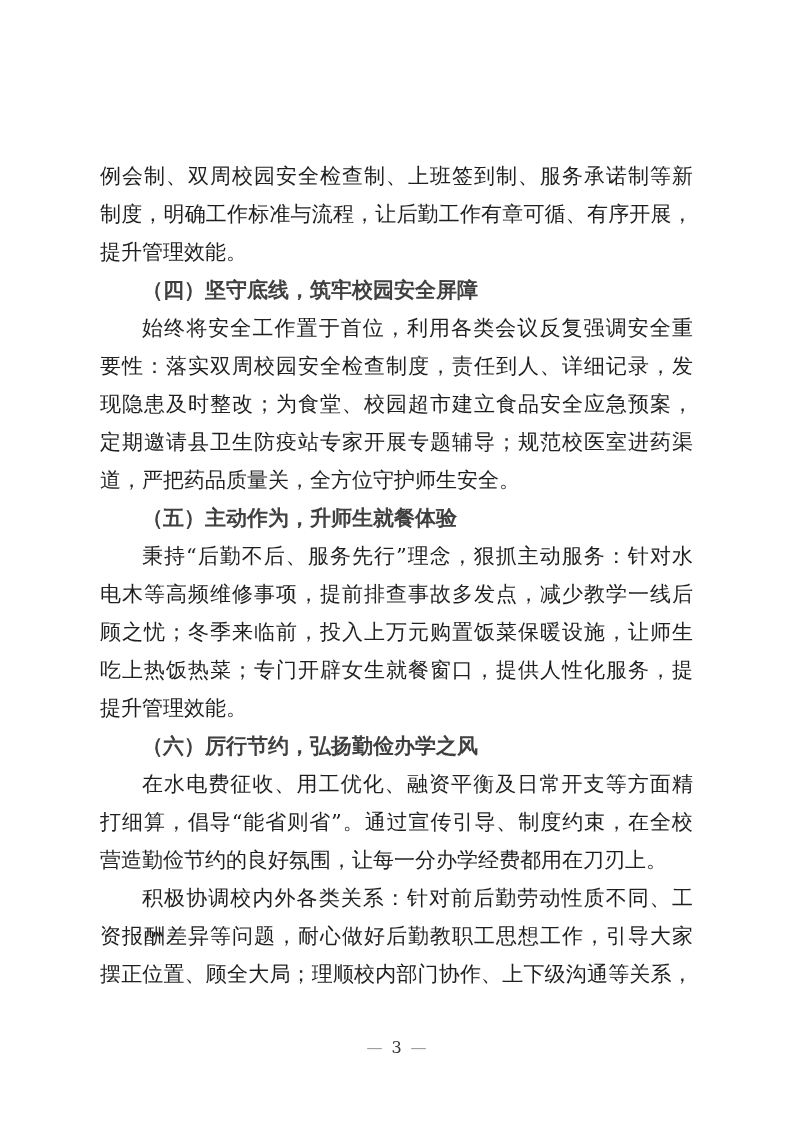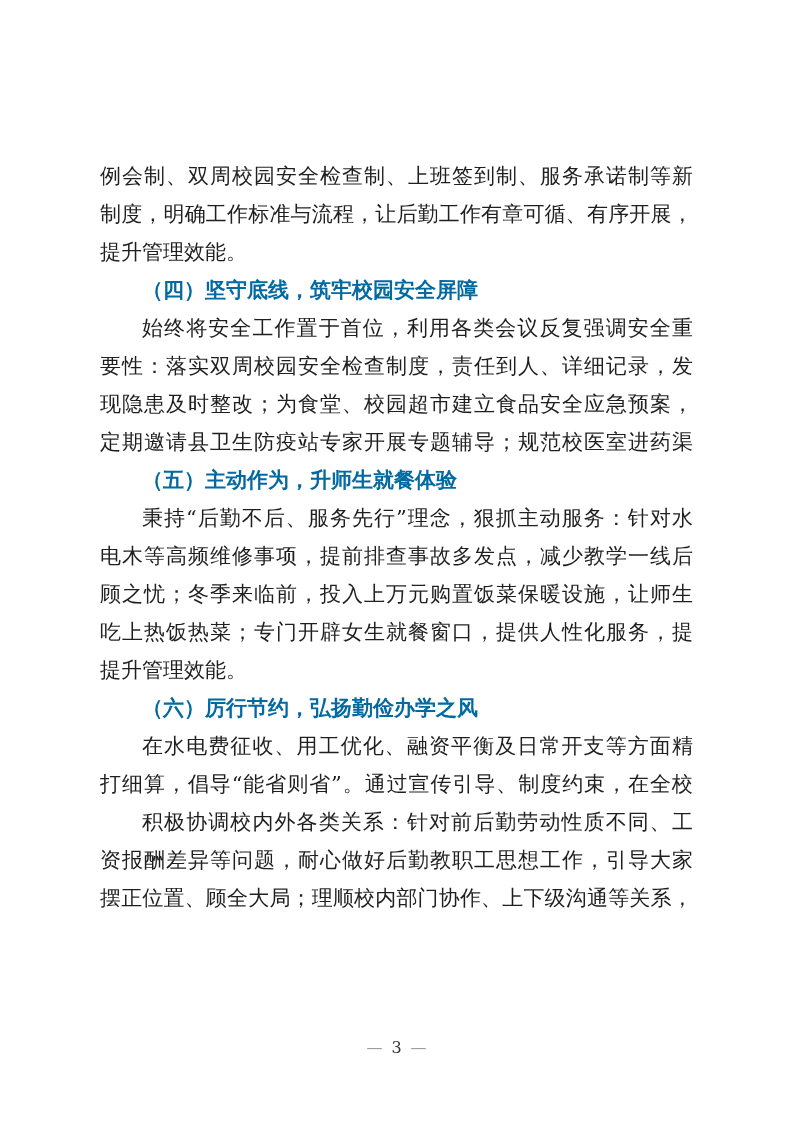--- a/index.html
+++ b/index.html
@@ -28,21 +28,21 @@
     display:flex;
     justify-content:space-between;
     align-items:baseline;
     overflow:hidden;
   }
   .line.left { text-align:left; }
   .line.indent { padding-left:42px; }
   .line.heading {
     font-weight:bold;
     padding-left:42px;
-    color:#0369a1;
+    color:#404040;
   }
   .footer {
     position:absolute;
     left:0; top:1036px;
     width:100%;
     height:24px;
     line-height:24px;
     text-align:center;
     font-size:16px;
   }
@@ -222,20 +222,21 @@
         <span>；</span>
         <span>规</span>
         <span>范</span>
         <span>校</span>
         <span>医</span>
         <span>室</span>
         <span>进</span>
         <span>药</span>
         <span>渠</span>
       </div>
+      <div class="line left">道，严把药品质量关，全方位守护师生安全。</div>
       <div class="line heading">（五）主动作为，升师生就餐体验</div>
       <div class="line just indent">
         <span>秉</span>
         <span>持</span>
         <span>“</span>
         <span>后</span>
         <span>勤</span>
         <span>不</span>
         <span>后</span>
         <span>、</span>
@@ -397,20 +398,21 @@
         <span>、</span>
         <span>制</span>
         <span>度</span>
         <span>约</span>
         <span>束</span>
         <span>，</span>
         <span>在</span>
         <span>全</span>
         <span>校</span>
       </div>
+      <div class="line left">营造勤俭节约的良好氛围，让每一分办学经费都用在刀刃上。</div>
       <div class="line just indent">
         <span>积</span>
         <span>极</span>
         <span>协</span>
         <span>调</span>
         <span>校</span>
         <span>内</span>
         <span>外</span>
         <span>各</span>
         <span>类</span>

